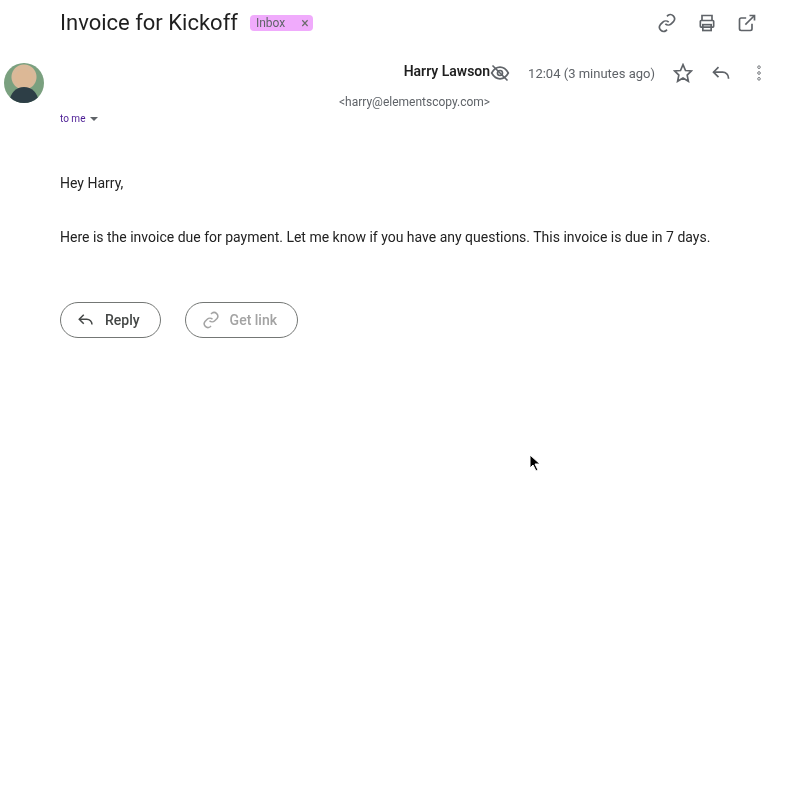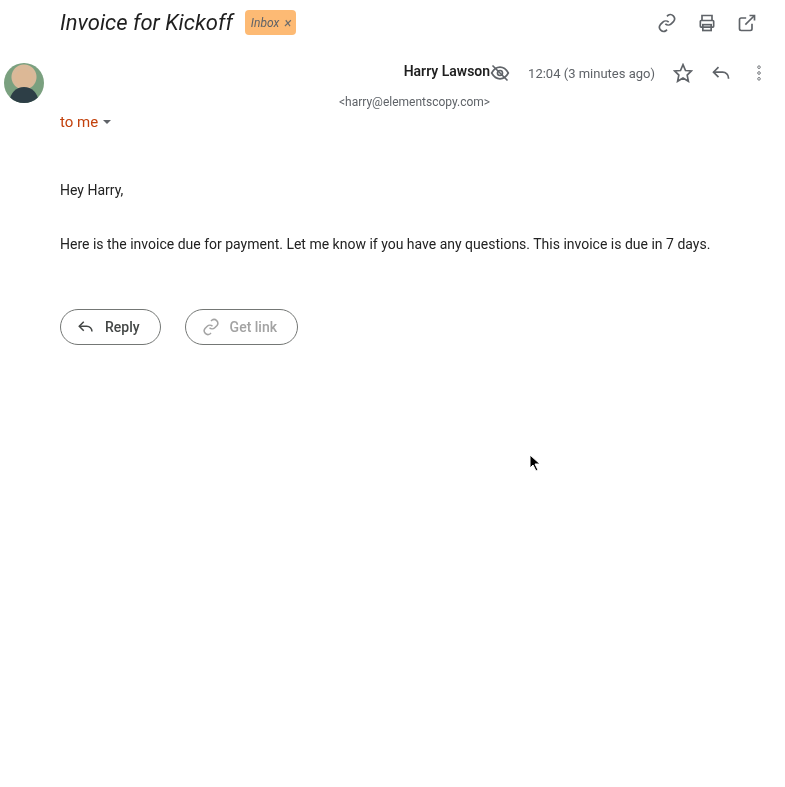--- a/index.html
+++ b/index.html
@@ -11,38 +11,38 @@
       font-family: 'Google Sans', Roboto, Arial, sans-serif;
       background: #ffffff;
       width: 785px;
       height: 787px;
       position: relative;
       color: #202124;
       font-size: 14px;
     }
     .header-row {
       display: flex;
+      align-items: center;
       padding: 10px 16px 0 60px;
       gap: 8px;
-      font-style: italic;
     }
     .subject {
       font-size: 22px;
       font-weight: 400;
       color: #1f1f1f;
     }
     .label-chip {
       display: inline-flex;
       align-items: center;
-      background: #fdba74;
+      background: #f0abfc;
       border-radius: 4px;
       padding: 1px 4px 1px 6px;
       font-size: 12px;
       color: #5f6368;
-      gap: 5px;
+      gap: 16px;
       margin-left: 4px;
     }
     .label-chip .x {
       font-size: 14px;
       line-height: 1;
       cursor: pointer;
       color: #6b6b6b;
     }
     .header-spacer {
       flex: 1;
@@ -122,22 +122,22 @@
       color: #1f1f1f;
     }
     .sender-email {
       color: #5f6368;
       font-size: 12px;
     }
     .recipient-line {
       display: flex;
       align-items: center;
       gap: 4px;
-      color: #c2410c;
-      font-size: 15px;
+      color: #4c1d95;
+      font-size: 10px;
       margin-top: 4px;
       cursor: pointer;
     }
     .recipient-line svg {
       width: 10px;
       height: 10px;
       fill: #5f6368;
     }
     .meta-right {
       display: flex;

